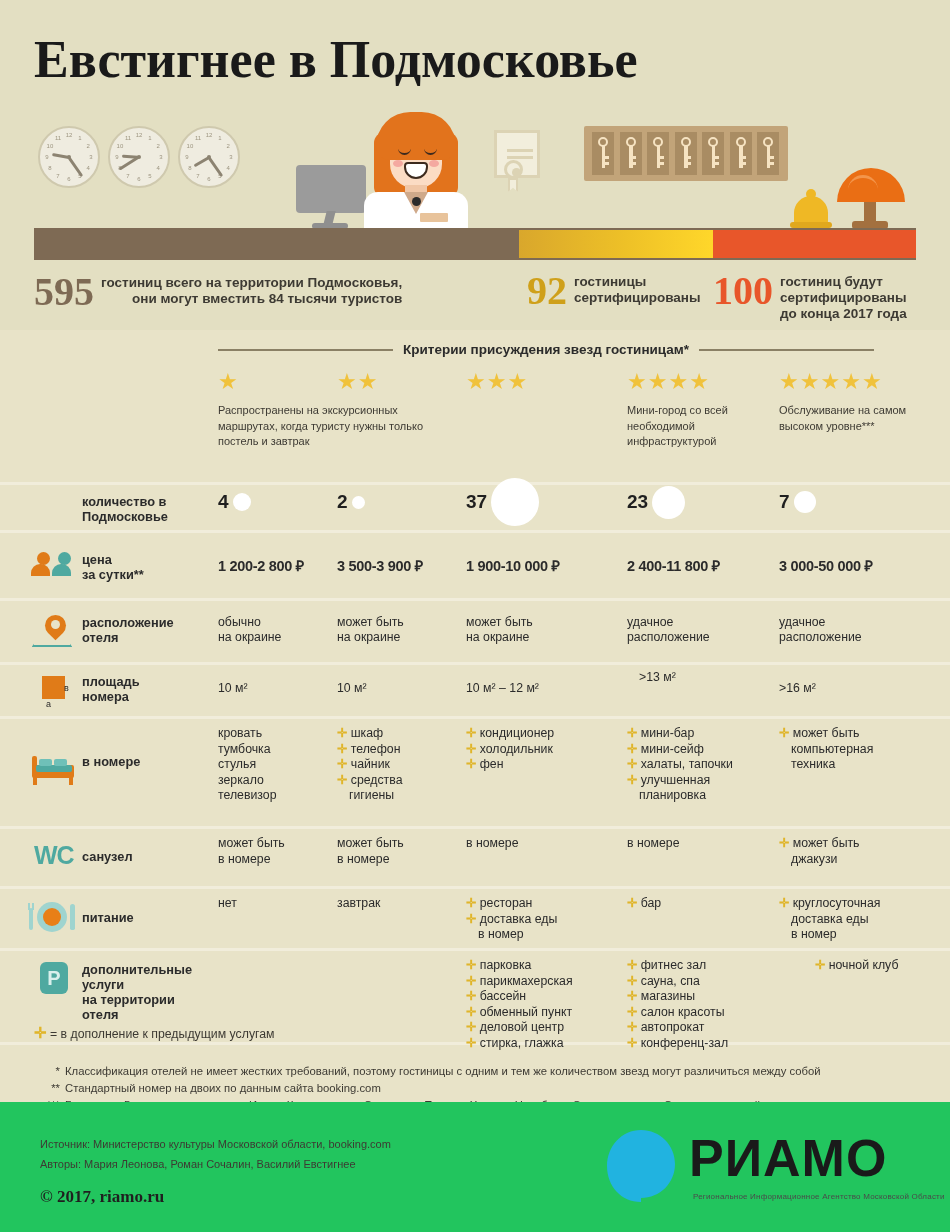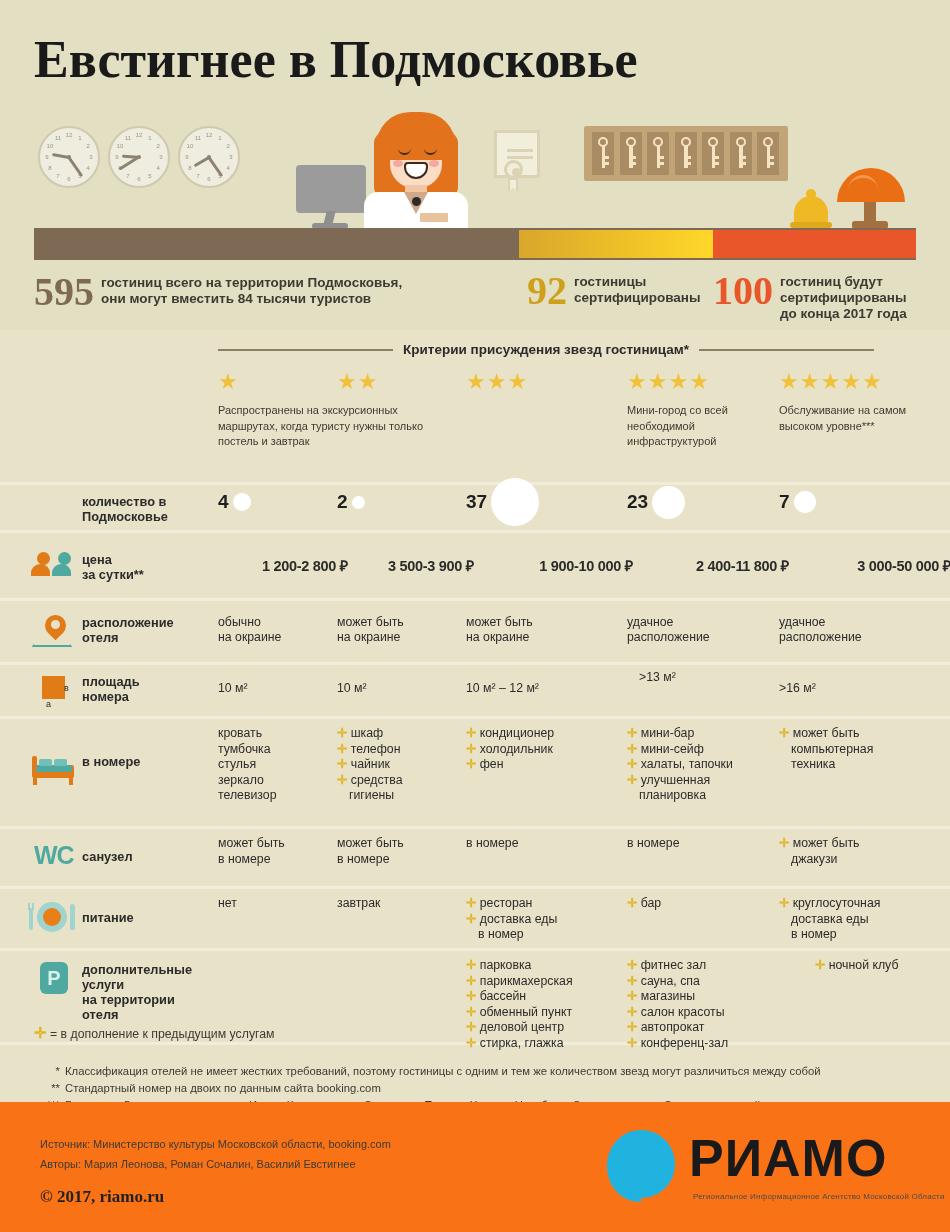--- a/index.html
+++ b/index.html
@@ -99,21 +99,21 @@
   
   .counter { position:absolute; left:34px; top:228px; width:882px; height:32px; background:#7e6a54; }
   .counter-yellow { position:absolute; left:519px; top:230px; width:194px; height:28px;
       background:linear-gradient(90deg,#d9a72c 0%,#eec127 55%,#ffd72a 100%); }
   .counter-red { position:absolute; left:713px; top:230px; width:203px; height:28px; background:#e8562a; }
 
   
   .stat { position:absolute; display:flex; align-items:flex-start; }
   .stat .big { font-family:"Liberation Serif", serif; font-weight:700; font-size:40px; line-height:38px; }
   .stat .txt { font-size:13.5px; font-weight:700; line-height:16px; color:#3d3a33; margin-left:7px; padding-top:2px; }
-  #stat1 { left:34px; top:273px; }
+  #stat1 { left:34px; top:273px;text-align:right; }
   #stat1 .big { color:#7e6a54; }
   #stat2 { left:527px; top:272px; }
   #stat2 .big { color:#cfa01a; }
   #stat3 { left:713px; top:272px; }
   #stat3 .big { color:#e8562a; }
 
   
   .tablearea { position:absolute; left:0; top:330px; width:950px; height:772px; background:#e8e3c8; }
 
   .crit-head { position:absolute; left:218px; top:12px; width:712px; display:flex; align-items:center; }
@@ -125,21 +125,21 @@
   .colhead { position:absolute; top:40px; }
   .stars { font-size:22px; color:#f0c23c; letter-spacing:1px; line-height:24px; white-space:nowrap; }
   .coldesc { margin-top:9px; font-size:11px; line-height:15.5px; color:#3d3a33; }
 
   .countcell { position:absolute; display:flex; align-items:center; }
   .countcell .n { font-family:"Liberation Sans", sans-serif; font-weight:700; font-size:19px; color:#1f1f1f; }
   .countcell .bub { background:#ffffff; border-radius:50%; margin-left:4px; }
 
   .rowlabel { position:absolute; left:82px; font-size:12.8px; font-weight:700; color:#2b2b2b; line-height:15px; }
   .cell { position:absolute; font-size:12.3px; color:#2b2b2b; line-height:15.5px; }
-  .cell.price { font-weight:700; font-size:14.5px; letter-spacing:-0.3px; white-space:nowrap;text-align:right; }
+  .cell.price { font-weight:700; font-size:14.5px; letter-spacing:-0.3px; white-space:nowrap; }
   .plus { color:#e0b52a; font-weight:700; }
 
   .rowline { position:absolute; left:0; width:950px; height:3px; background:#f1eddb; }
 
   
   .ico { position:absolute; }
   .person { position:absolute; }
   .person .head { position:absolute; width:13px;height:13px;border-radius:50%; }
   .person .bdy { position:absolute; width:19px;height:12px;border-radius:9px 9px 0 0; top:12px; left:-3px;}
 
@@ -174,21 +174,21 @@
 
   .pluslegend { position:absolute; left:34px; top:694px; font-size:12.3px; color:#3d3a33; }
   .pluslegend b { color:#e0b52a; font-size:15px; }
 
   
   .notes { position:absolute; left:34px; top:733px; width:890px; }
   .notes div { font-size:11.3px; color:#3d3a33; line-height:17px; display:flex; }
   .notes .mk { width:26px; text-align:right; margin-right:5px; flex:0 0 26px; }
 
   
-  .footer { position:absolute; left:0; top:1102px; width:950px; height:130px; background:#f97316; }
+  .footer { position:absolute; left:0; top:1102px; width:950px; height:130px; background:#22c55e; }
   .src { position:absolute; left:40px; top:32px; font-size:11px; color:#3d3a33; line-height:20px; }
   .copy { position:absolute; left:40px; top:85px; font-size:17px; font-weight:700; color:#1f1f1f; font-family:"Liberation Serif", serif;}
 
   .logo { position:absolute; left:605px; top:22px; width:320px; height:88px; }
   .logo-mark { position:absolute; left:0; top:4px; width:72px; height:76px; }
   .logo-word { position:absolute; left:84px; top:6px; font-size:52px; font-weight:700; color:#1a1a1a; letter-spacing:1px; line-height:56px; }
   .logo-sub { position:absolute; left:88px; top:68px; font-size:8px; color:#4a4a4a; letter-spacing:0.2px; white-space:nowrap; }
 </style>
 </head>
 <body>

